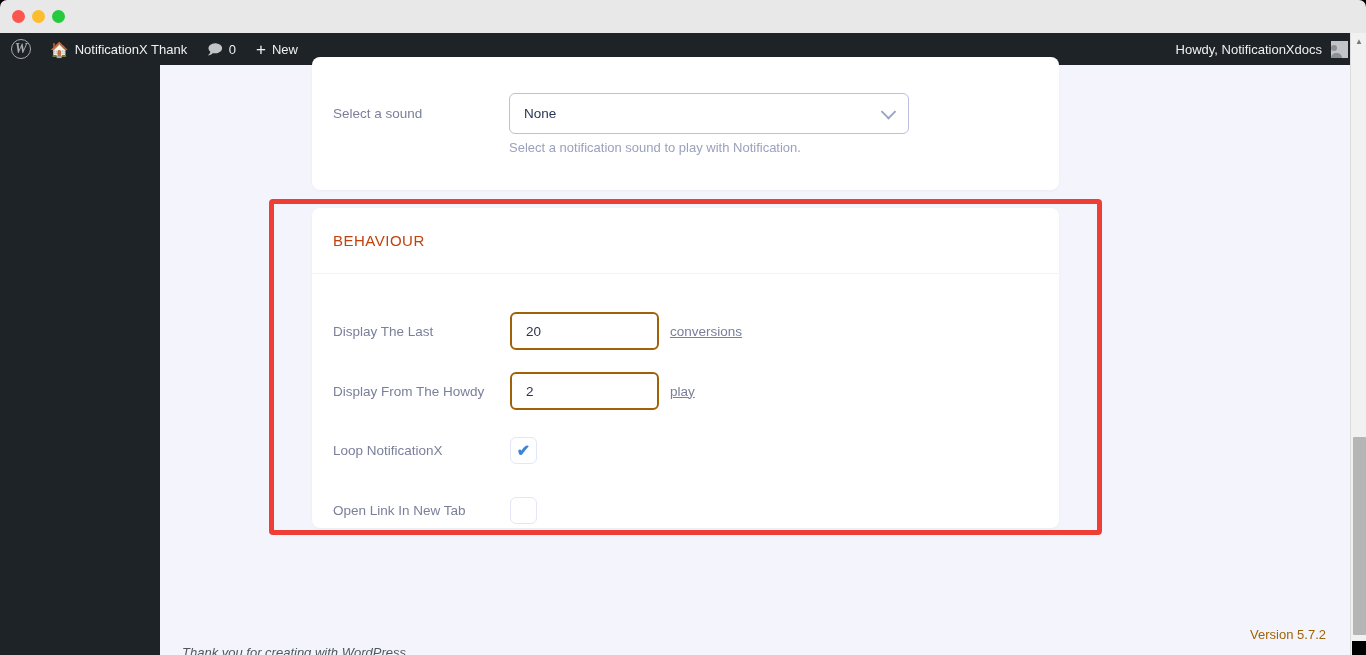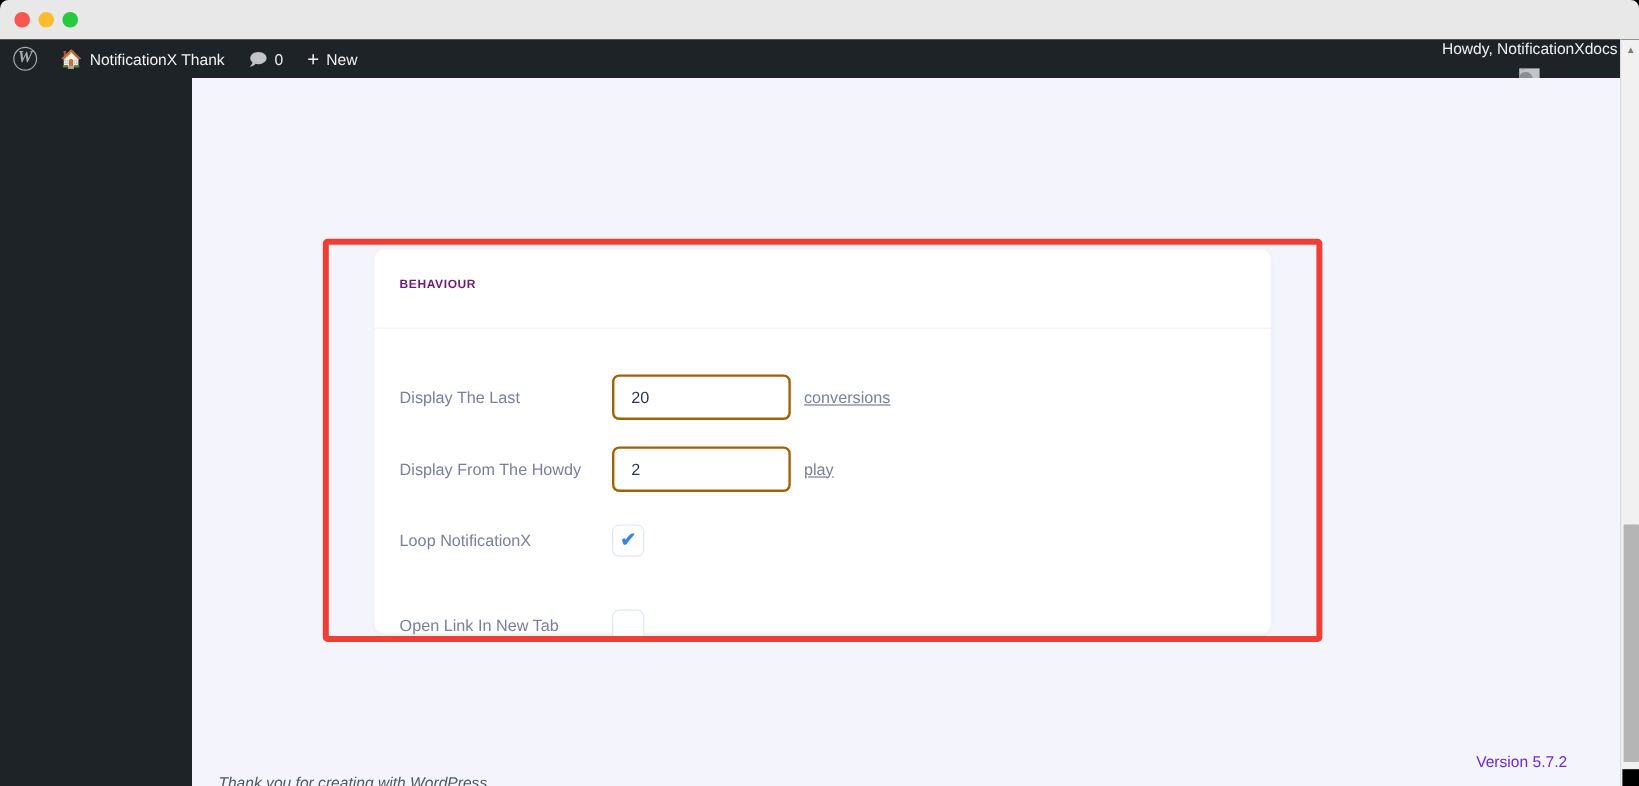--- a/index.html
+++ b/index.html
@@ -46,21 +46,21 @@
     display: flex; align-items: center; justify-content: center;
     line-height: 1;
   }
   .house-icon { font-size: 15px; color: #c3c4c7; line-height: 1; }
   .comment-icon { font-size: 14px; color: #c3c4c7; line-height: 1; }
   .plus-icon { font-size: 17px; color: #f0f0f1; line-height: 1; font-weight: 300; }
   #adminbar-right {
     margin-left: auto; display: flex; align-items: center;
     padding-right: 8px;
   }
-  #howdy-item { gap: 9px; flex-direction: column; }
+  #howdy-item { gap: 9px; }
   .avatar-box {
     width: 17px; height: 17px; background: #c3c4c7;
     display: flex; align-items: flex-end; justify-content: center;
     overflow: hidden;
   }
   .avatar-head {
     width: 6px; height: 6px; border-radius: 50%; background: #8c8f94;
     position: relative; top: -7px;
   }
   .avatar-body {
@@ -116,21 +116,21 @@
     transform: translateY(-70%) rotate(45deg);
   }
   .help-text {
     color: #9aa1bd; font-size: 13px;
   }
 
   
   #behaviour-card { left: 152px; top: 143px; width: 747px; height: 320px; }
   #behaviour-title {
     position: absolute; left: 21px; top: 24px;
-    color: #701a75; font-size: 10px; font-weight: bold;
+    color: #c2410c; font-size: 15px; font-weight: normal;
     letter-spacing: 0.5px;
   }
   #behaviour-divider {
     position: absolute; left: 0; top: 65px; width: 747px; height: 1px;
     background: #f1f2fb;
   }
 
   .nx-input {
     width: 149px; height: 38px;
     border: 2px solid #a16207;
@@ -179,21 +179,21 @@
   #wp-footer {
     position: absolute; left: 0; bottom: 0; width: 1192px; height: 42px;
     display: flex; align-items: center;
     font-size: 13px; color: #50575e;
   }
   #footer-left { position: absolute; left: 22px; font-style: italic; margin-top: 37px; }
   #wordpress-link {
     color: #50575e; font-style: italic;
     text-decoration: underline;
   }
-  #footer-right { position: absolute; right: 46px; color: #6d28d9; }
+  #footer-right { position: absolute; right: 26px; color: #a16207; }
 
   
   #scrollbar {
     position: absolute; right: 0; top: 33px; width: 16px; height: 622px;
     background: #f1f1f1;
     border-left: 1px solid #dcdcdc;
   }
   .sb-arrow {
     position: absolute; left: 0; width: 16px; height: 16px;
     display: flex; align-items: center; justify-content: center;
@@ -253,20 +253,32 @@
     </a>
   </div>
 </div>
 
 <div id="wpwrap">
 
   <div id="adminmenu-back"></div>
 
   <div id="wpcontent">
 
+    <div class="nx-card" id="sound-card">
+
+      <div class="field-row" style="left:21px; top:36px;">
+        <span class="field-label" style="width:176px;">Select a sound</span>
+        <div class="nx-select">
+          <span>None</span>
+          <span class="chev"></span>
+        </div>
+      </div>
+
+      <div class="help-text" style="position:absolute; left:197px; top:83px;">Select a notification sound to play with Notification.</div>
+    </div>
 
     <div class="nx-card" id="behaviour-card">
 
       <div id="behaviour-title">BEHAVIOUR</div>
       <div id="behaviour-divider"></div>
 
       <div class="field-row" style="left:21px; top:104px;">
         <span class="field-label" style="width:177px;">Display The Last</span>
         <div class="nx-input">
           <span>20</span>
@@ -282,21 +294,21 @@
         <span class="unit-label">play</span>
       </div>
 
       <div class="field-row" style="left:21px; top:229px;">
         <span class="field-label" style="width:177px;">Loop NotificationX</span>
         <div class="nx-checkbox">
           <span class="nx-check-mark">✔</span>
         </div>
       </div>
 
-      <div class="field-row" style="left:21px; top:300px;">
+      <div class="field-row" style="left:21px; top:289px;">
         <span class="field-label" style="width:177px;">Open Link In New Tab</span>
         <div class="nx-checkbox">
           <span class="nx-check-mark"></span>
         </div>
       </div>
     </div>
 
     <div id="red-highlight"></div>
 
 

